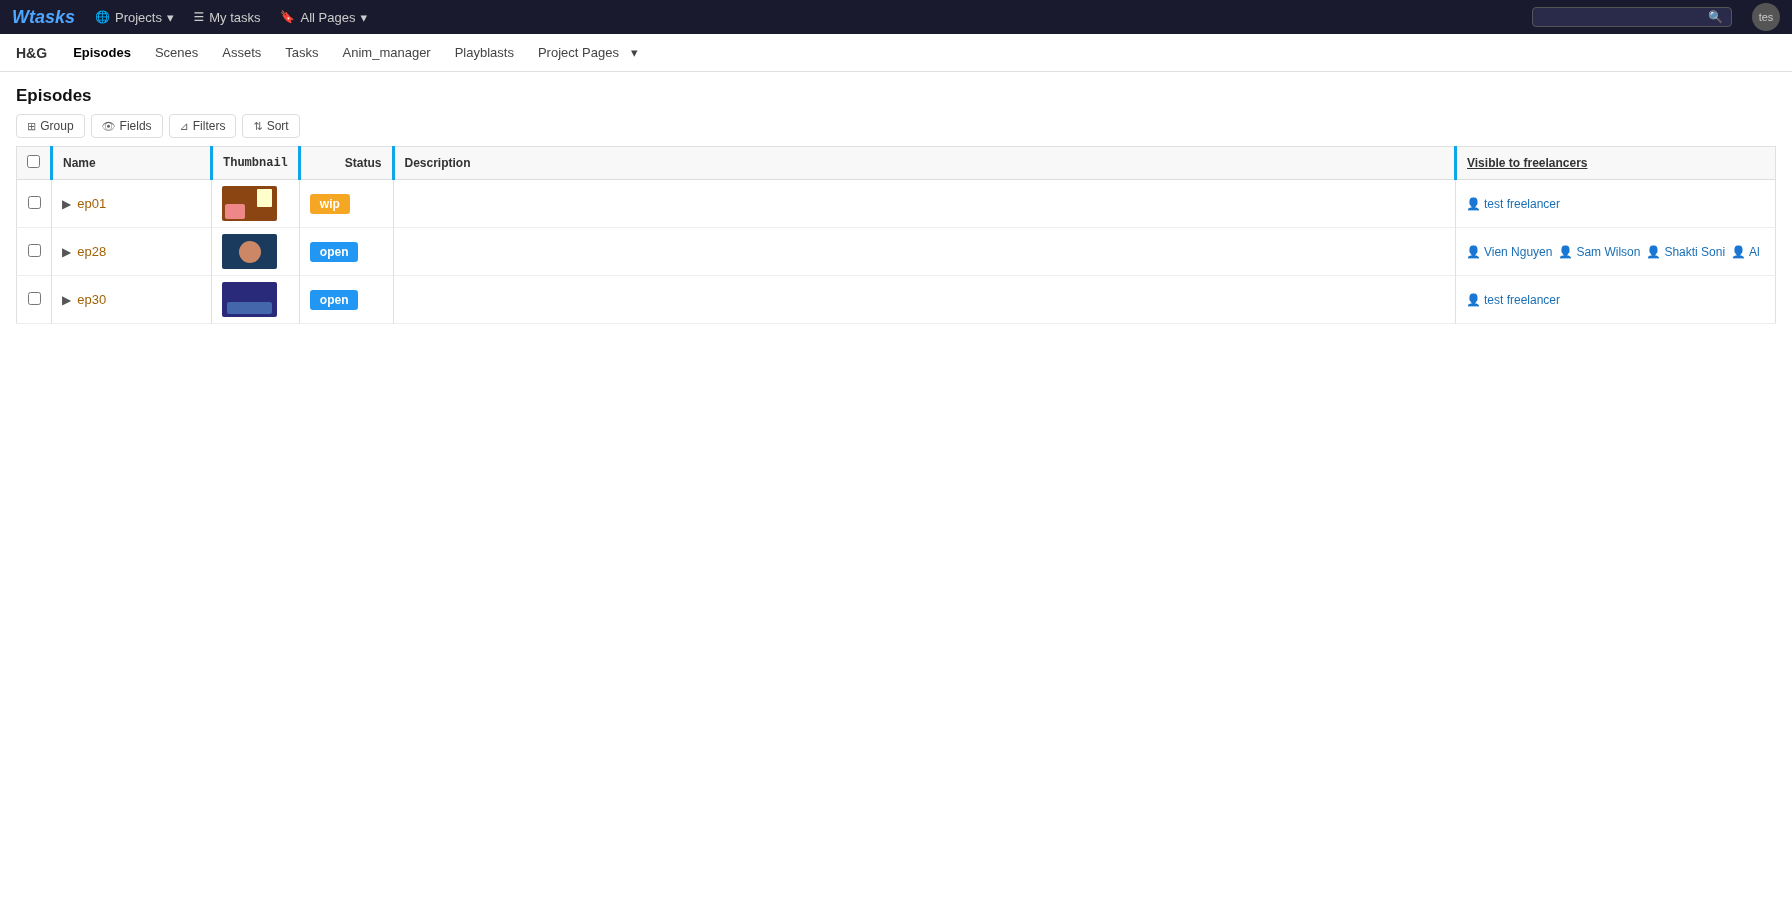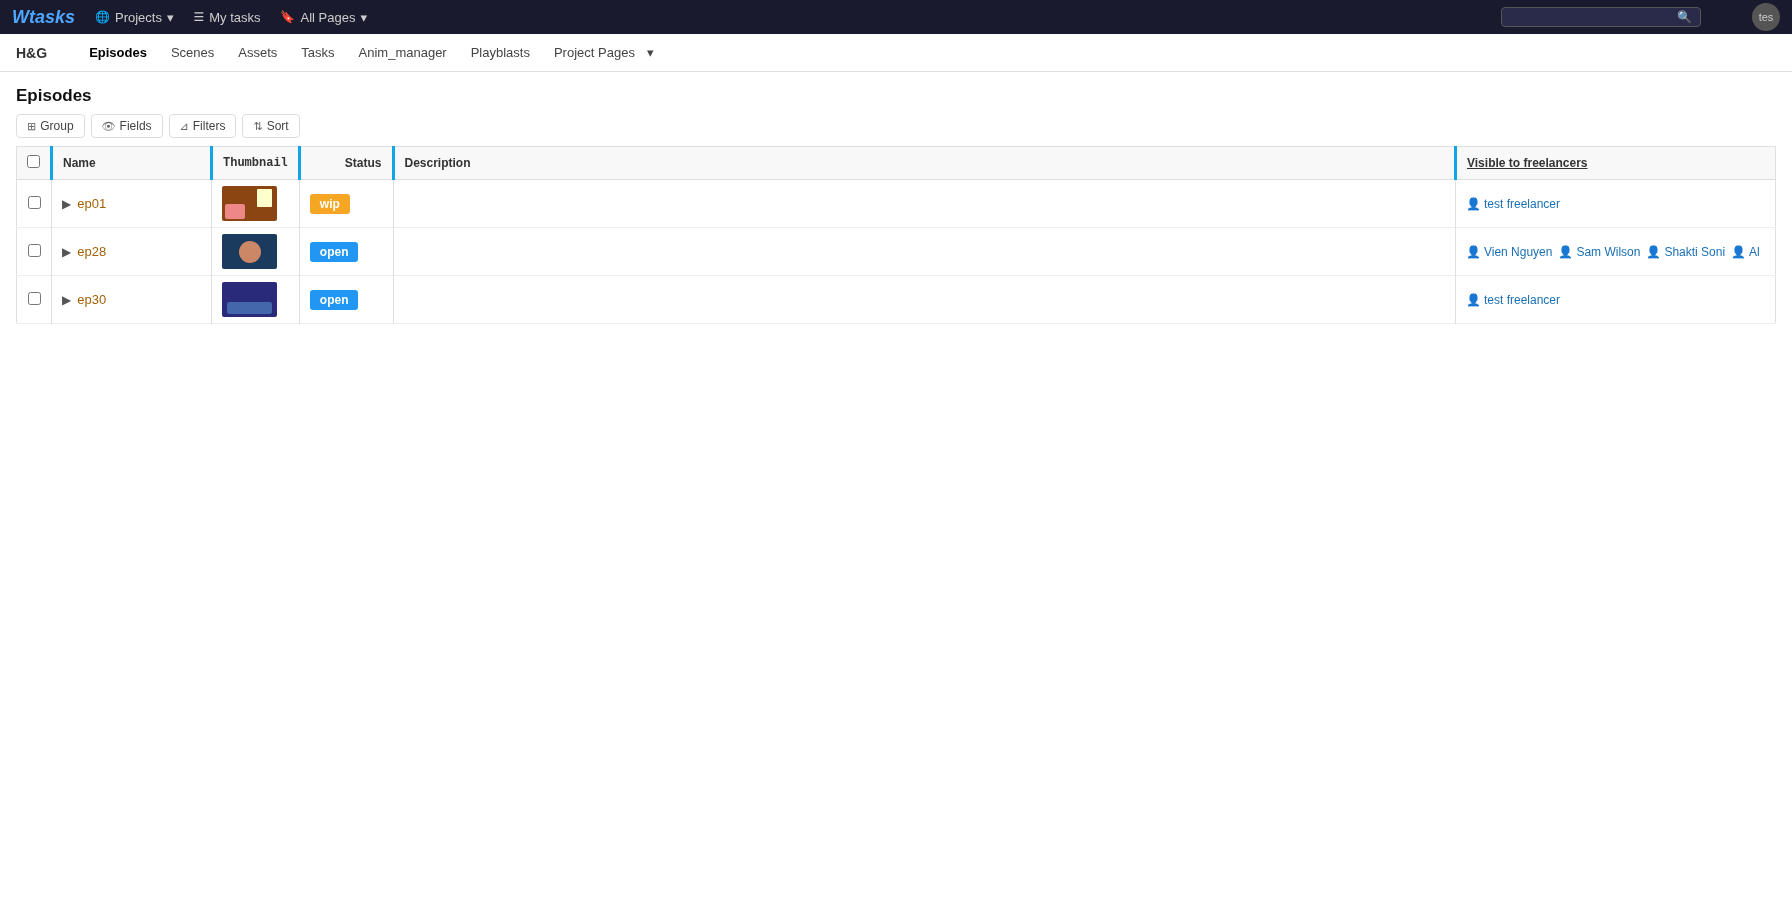--- a/index.html
+++ b/index.html
@@ -54,38 +54,37 @@
       width: 28px;
       height: 28px;
       border-radius: 50%;
       background: #555;
       display: flex;
       align-items: center;
       justify-content: center;
       color: #ccc;
       font-size: 11px;
       cursor: pointer;
-      margin-left: 31px;
     }
 
     
     .sec-nav {
       background: #fff;
       border-bottom: 1px solid #e0e0e0;
       height: 38px;
       display: flex;
       align-items: center;
       padding: 0 16px;
       gap: 4px;
     }
     .sec-nav .project-label {
       font-weight: bold;
       font-size: 14px;
       color: #333;
-      margin-right: 28px;
+      margin-right: 12px;
     }
     .sec-nav-item {
       color: #444;
       font-size: 13px;
       padding: 6px 10px;
       cursor: pointer;
       border-radius: 4px;
     }
     .sec-nav-item.active { font-weight: bold; color: #000; }
     .sec-nav-item.with-arrow { display: flex; align-items: center; gap: 12px; }

